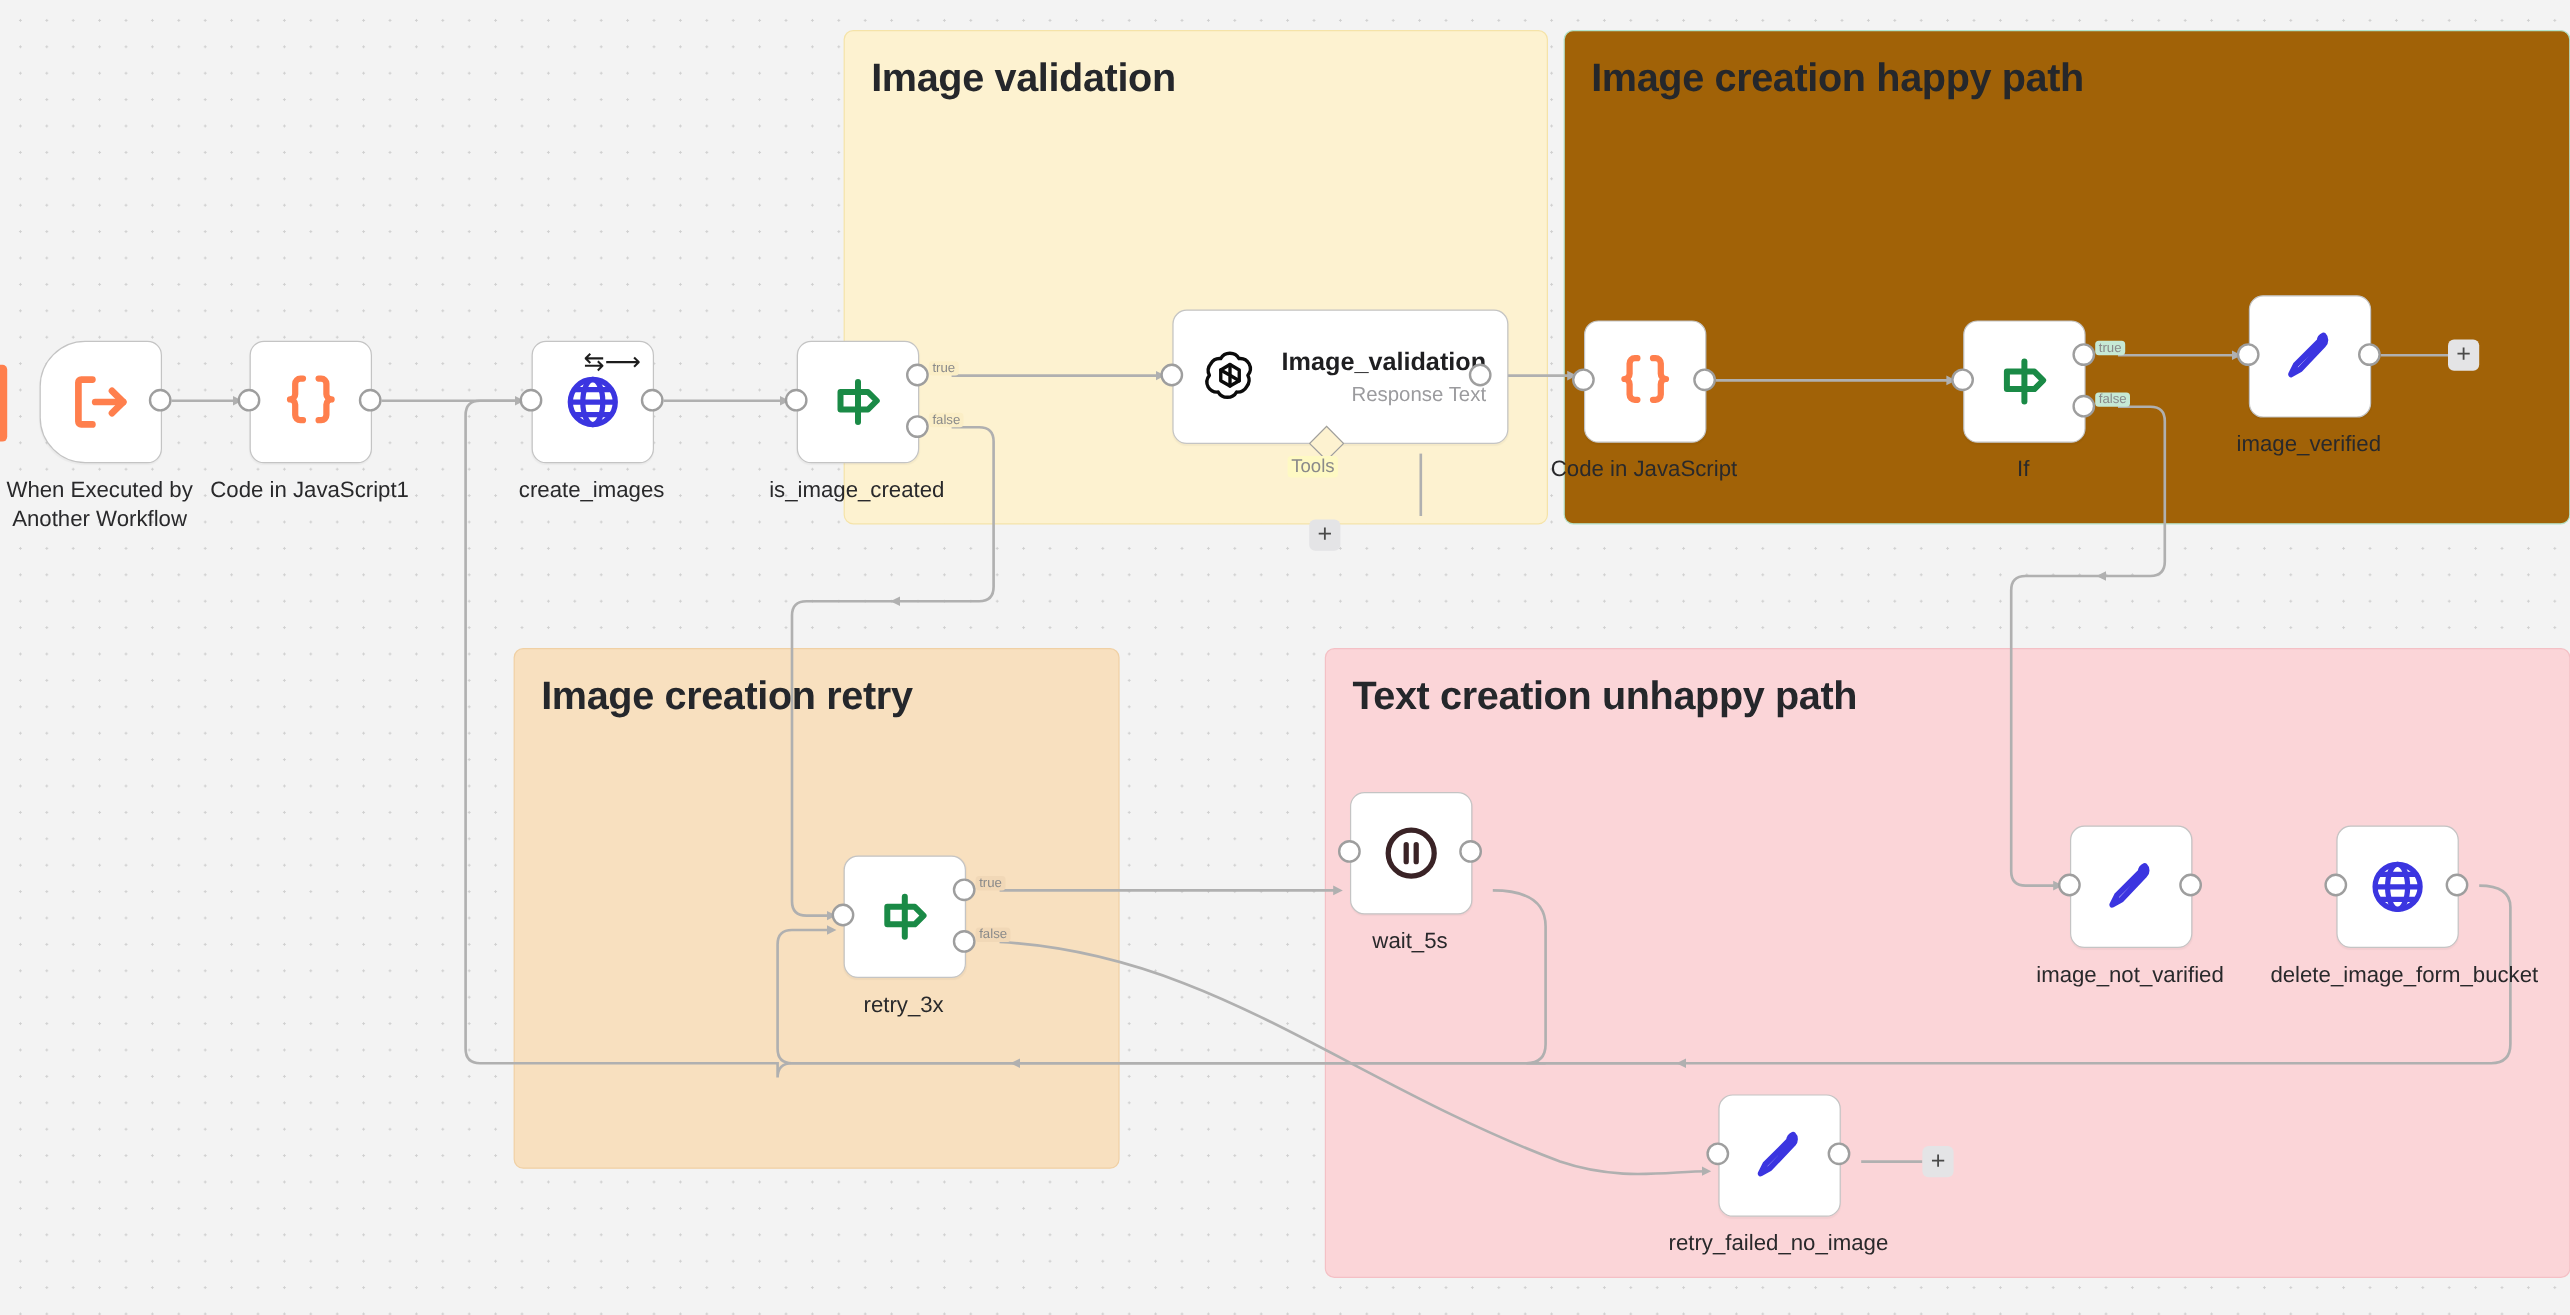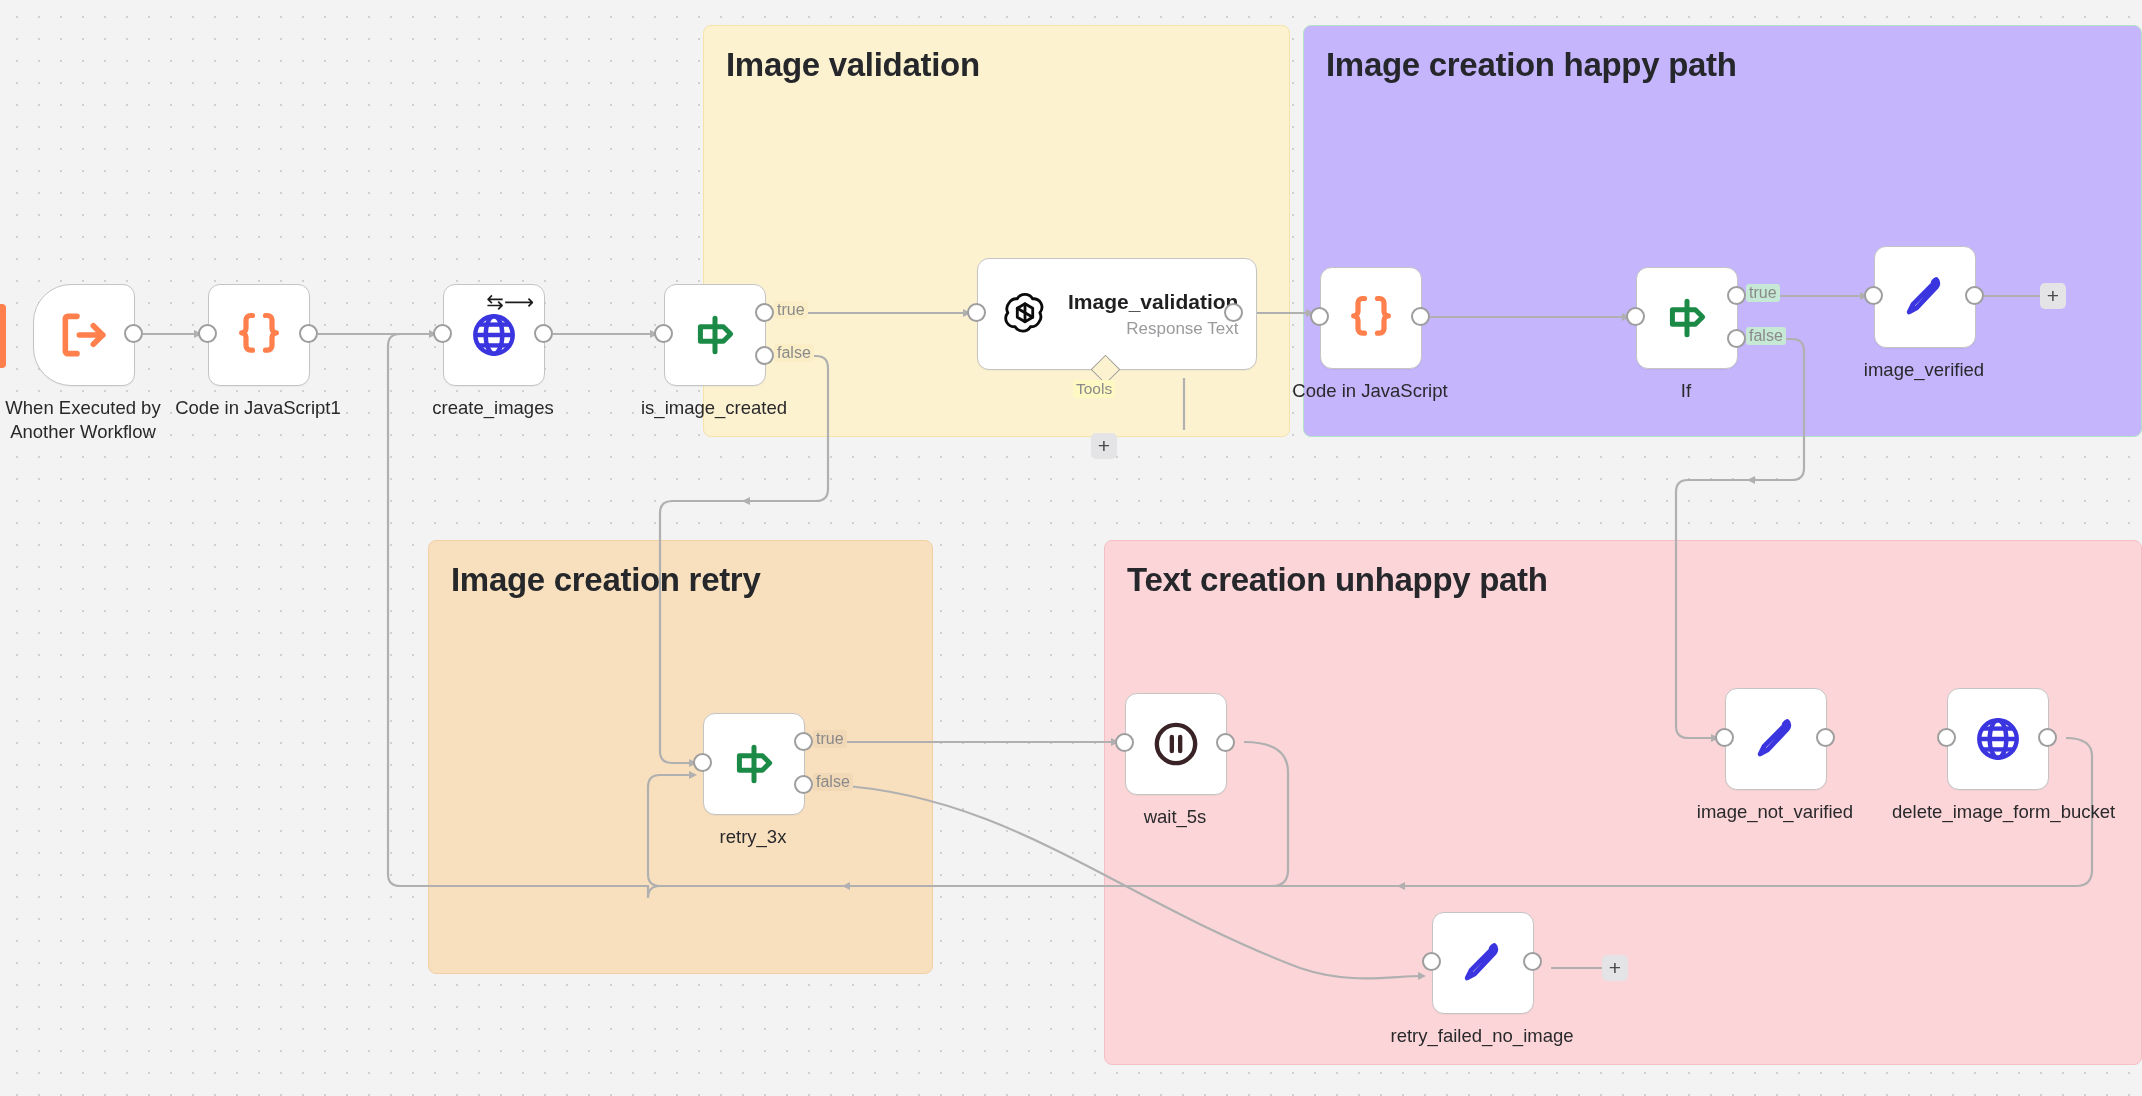--- a/index.html
+++ b/index.html
@@ -17,21 +17,21 @@
   #canvas{position:absolute;inset:0;}
 
   
   .sticky{position:absolute;border-radius:8px;box-sizing:border-box;}
   .sticky .sticky-title{
     position:absolute;left:22px;top:20px;
     font-size:33px;font-weight:700;letter-spacing:-0.3px;color:#25272b;
     white-space:nowrap;
   }
   .sticky-yellow{background:#fdf2d0;border:1px solid #f5e3a8;}
-  .sticky-green {background:#c4b5fd;border:1px solid #b4e2c8;}
+  .sticky-green {background:#a16207;border:1px solid #b4e2c8;}
   .sticky-orange{background:#f8e0bf;border:1px solid #f0d0a4;}
   .sticky-pink  {background:#fbd5d8;border:1px solid #f4c0c5;}
 
   
   #edges{position:absolute;left:0;top:0;width:2142px;height:1096px;pointer-events:none;}
   .edge{fill:none;stroke:#b0b0b0;stroke-width:2.2;}
   .arrowhead{fill:#b0b0b0;}
 
   
   .node{position:absolute;box-sizing:border-box;}
@@ -61,21 +61,21 @@
     background:#ffffff;border:2px solid #9e9e9e;box-sizing:border-box;
   }
   .ep.in {left:-10px;top:40px;}
   .ep.out{left:91px;top:40px;}
   .ep.out-t{left:91px;top:19px;}
   .ep.out-f{left:91px;top:62px;}
   .ep.wout{left:247px;top:45px;}
   .ep.win {left:-10px;top:45px;}
 
   .eplabel{
-    position:absolute;font-size:16px;color:#8a8a8a;
+    position:absolute;font-size:11px;color:#8a8a8a;
     background:#ececec;border-radius:3px;padding:0 3px;white-space:nowrap;
   }
   .eplabel.t{left:110px;top:17px;}
   .eplabel.f{left:110px;top:60px;}
 
   .plus{
     position:absolute;width:26px;height:26px;border-radius:5px;background:#e4e4e6;
     color:#4a4a4a;font-size:21px;line-height:25px;text-align:center;font-weight:400;
   }
 
@@ -319,21 +319,21 @@
       </span>
     </div>
     <div class="ep in"></div>
     <div class="ep out-t"></div>
     <div class="ep out-f"></div>
     <div class="eplabel t" style="background:#f1d8b7;">true</div>
     <div class="eplabel f" style="background:#f1d8b7;">false</div>
     <div class="nlabel">retry_3x</div>
   </div>
 
-  <div class="node" style="left:1125px;top:693px;width:100px;height:112px;">
+  <div class="node" style="left:1125px;top:660px;width:100px;height:112px;">
     <div class="nbox">
       <span>
         <svg class="ic" width="50" height="50" viewBox="0 0 24 24" fill="none" stroke="#3a2326" stroke-width="2.1" stroke-linecap="round">
           <circle cx="12" cy="12" r="9.2"></circle>
           <path d="M10 8.6 V15.4"></path>
             <path d="M14 8.6 V15.4"></path>
         </svg>
       </span>
     </div>
     <div class="ep in"></div>

